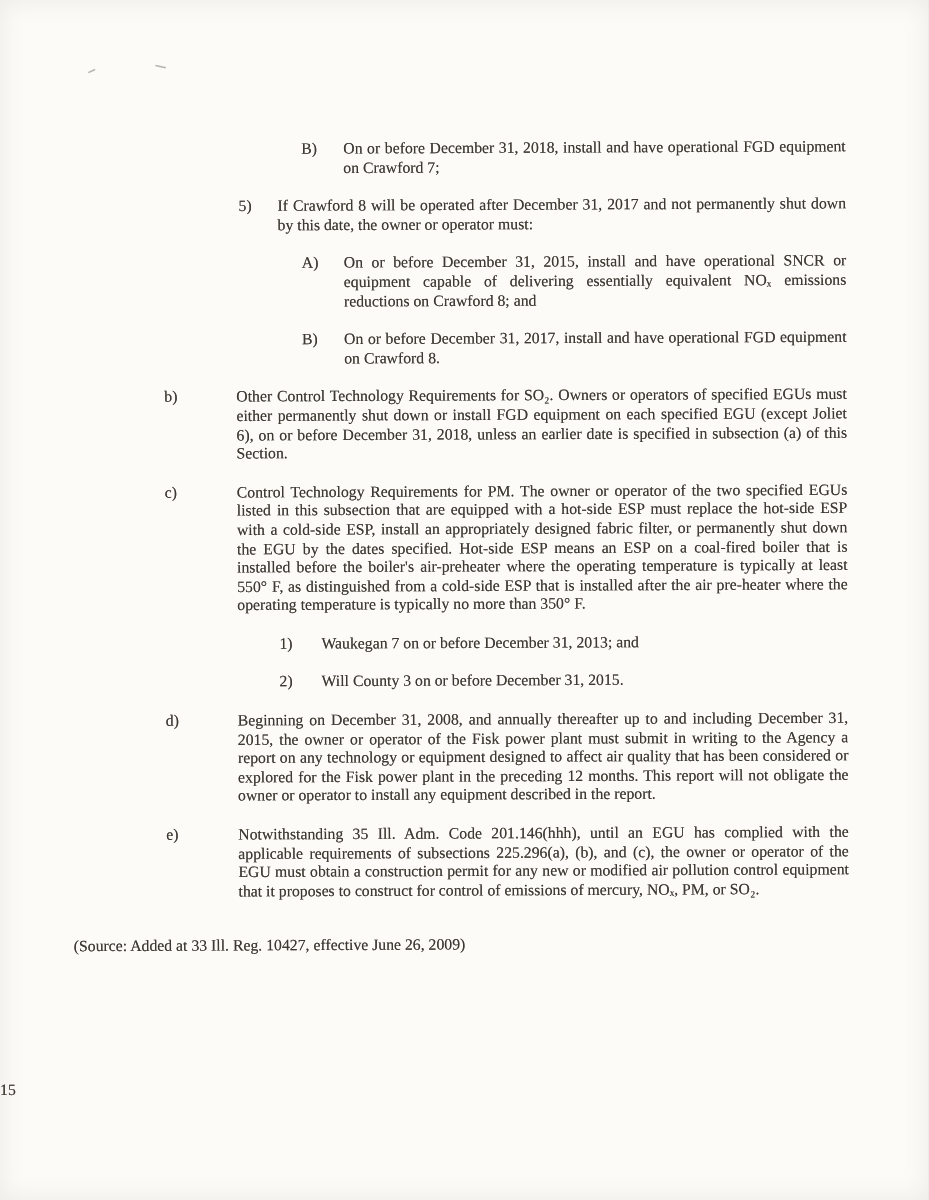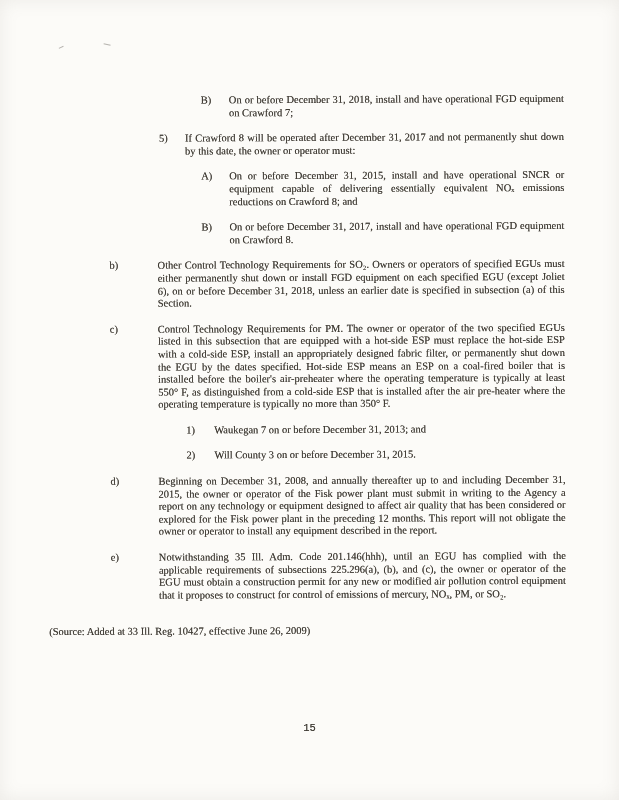--- a/index.html
+++ b/index.html
@@ -46,24 +46,23 @@
   .source {
     margin-top: 24px;
     margin-left: 0;
     text-align: left;
   }
   .pageno {
     position: absolute;
     top: 722px;
     left: 0;
     width: 100%;
-    text-align: center;
+    text-align: left;
     font-size: 10.5px;
     text-shadow: 0 0 0.35px rgba(45,40,34,0.65);
-    font-family: Liberation Mono, monospace;
   }
   .mark {
     position: absolute;
     border-bottom: 1px solid rgba(95,90,85,0.45);
   }
   .mark1 { left: 58px;  top: 44px; width: 5px; height: 3px; transform: rotate(-25deg); }
   .mark2 { left: 104px; top: 40px; width: 7px; height: 4px; transform: rotate(12deg); }
 </style>
 </head>
 <body>

